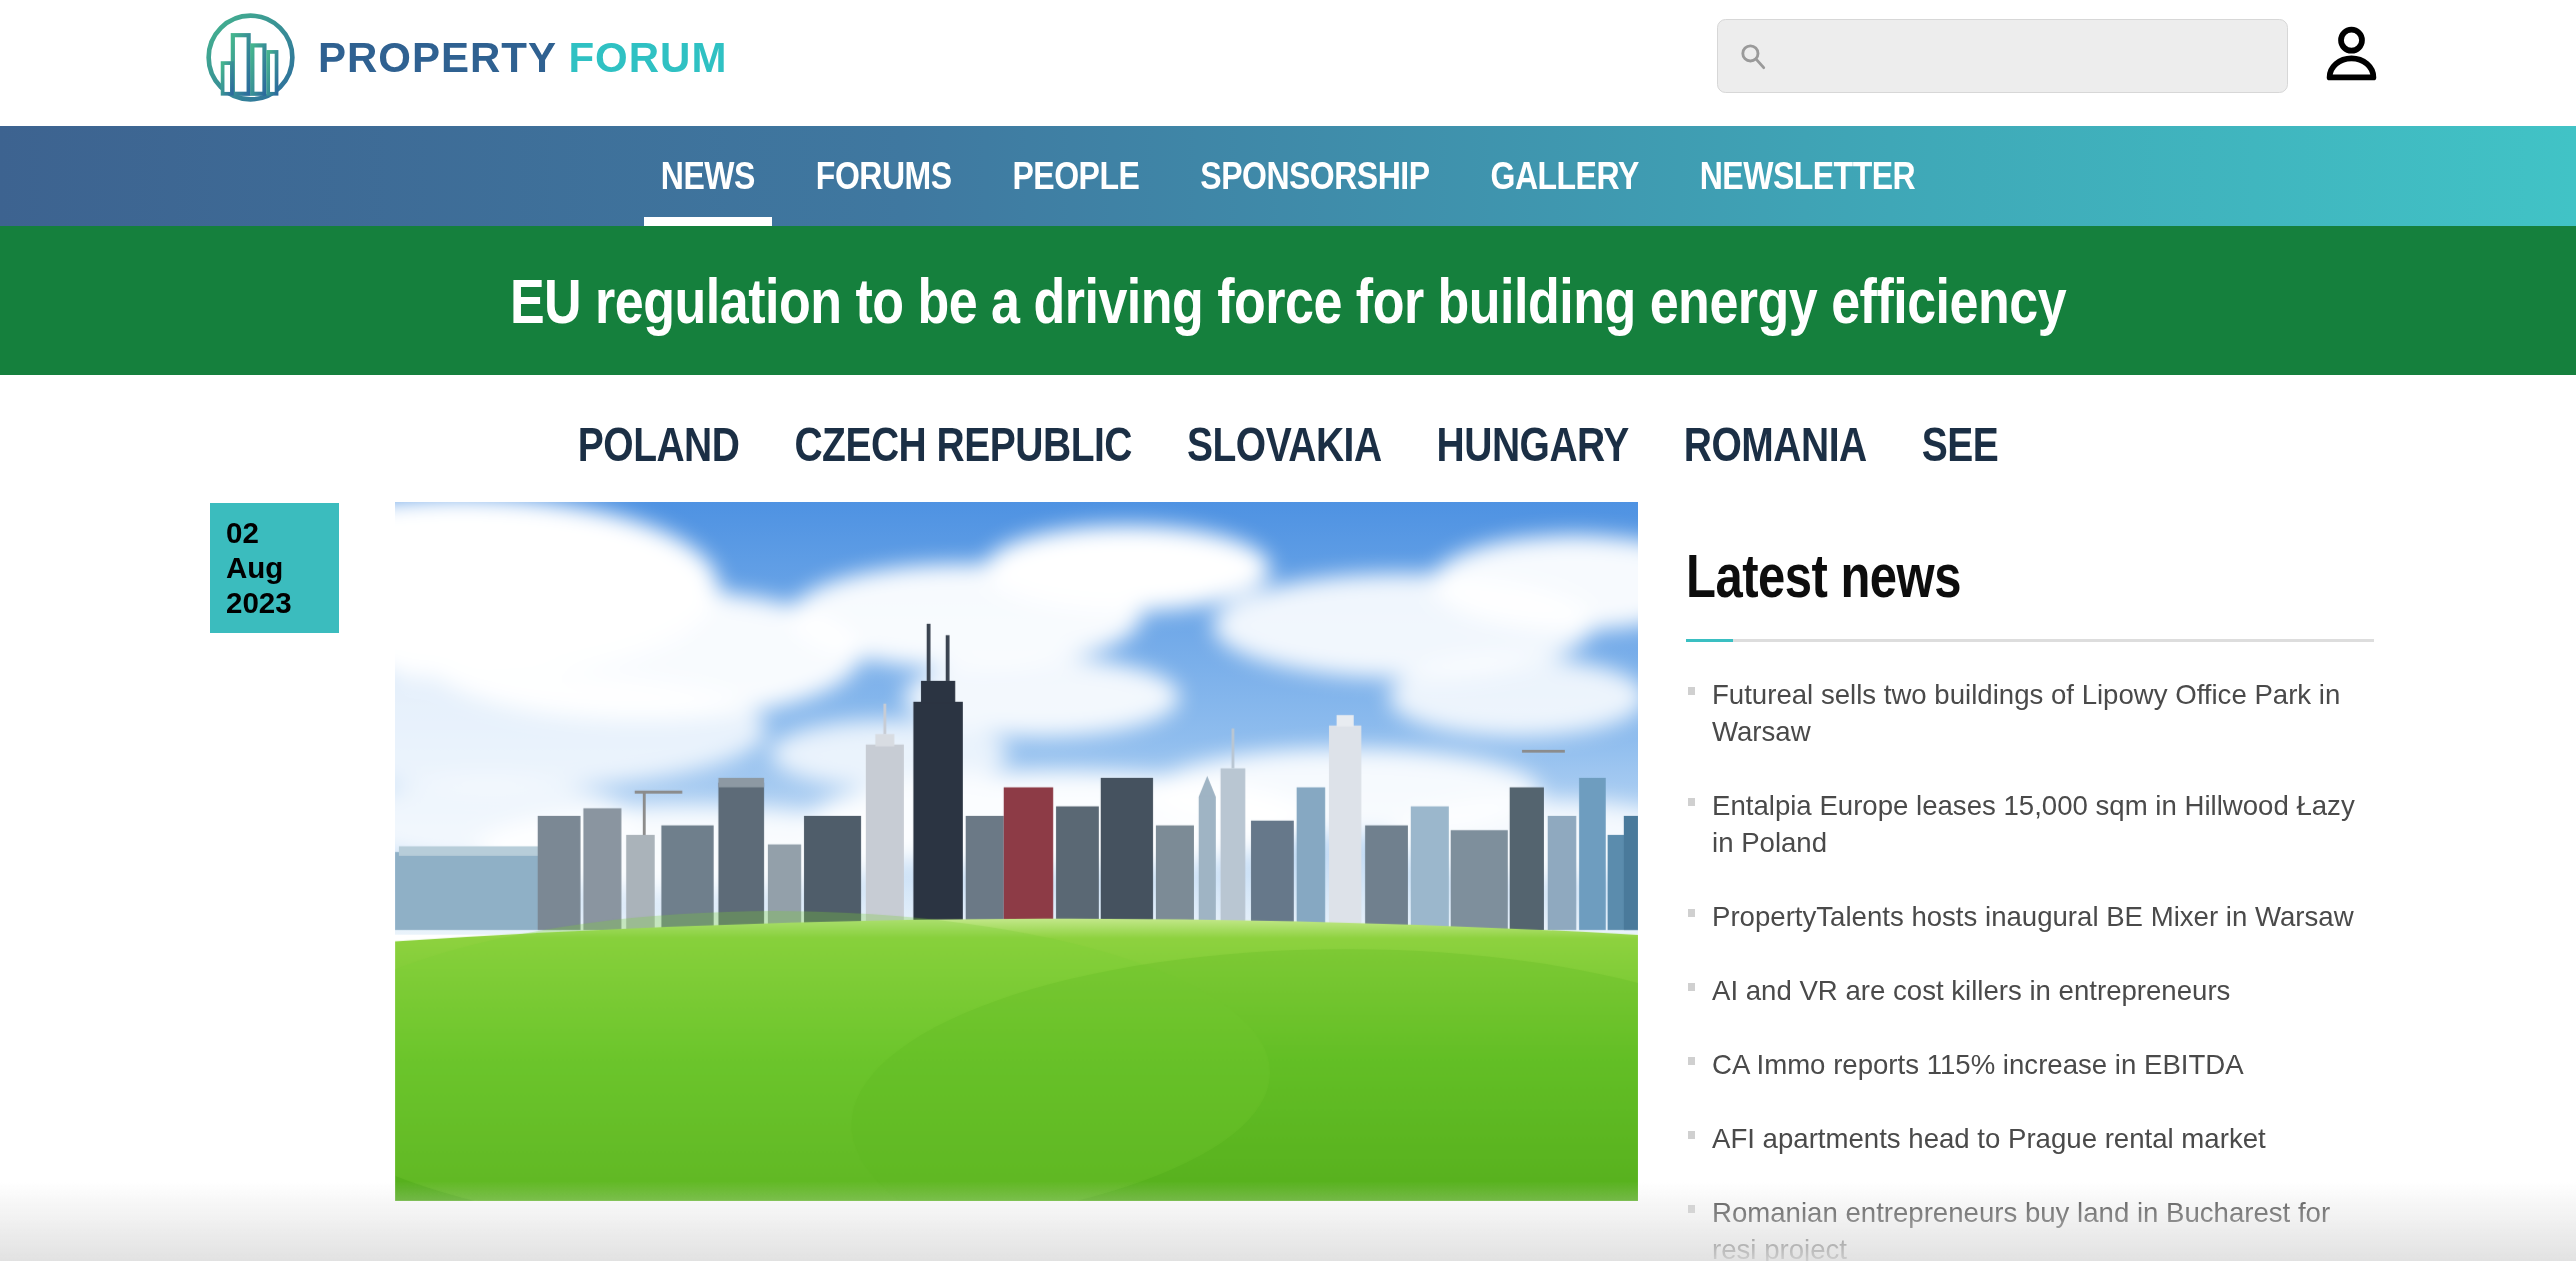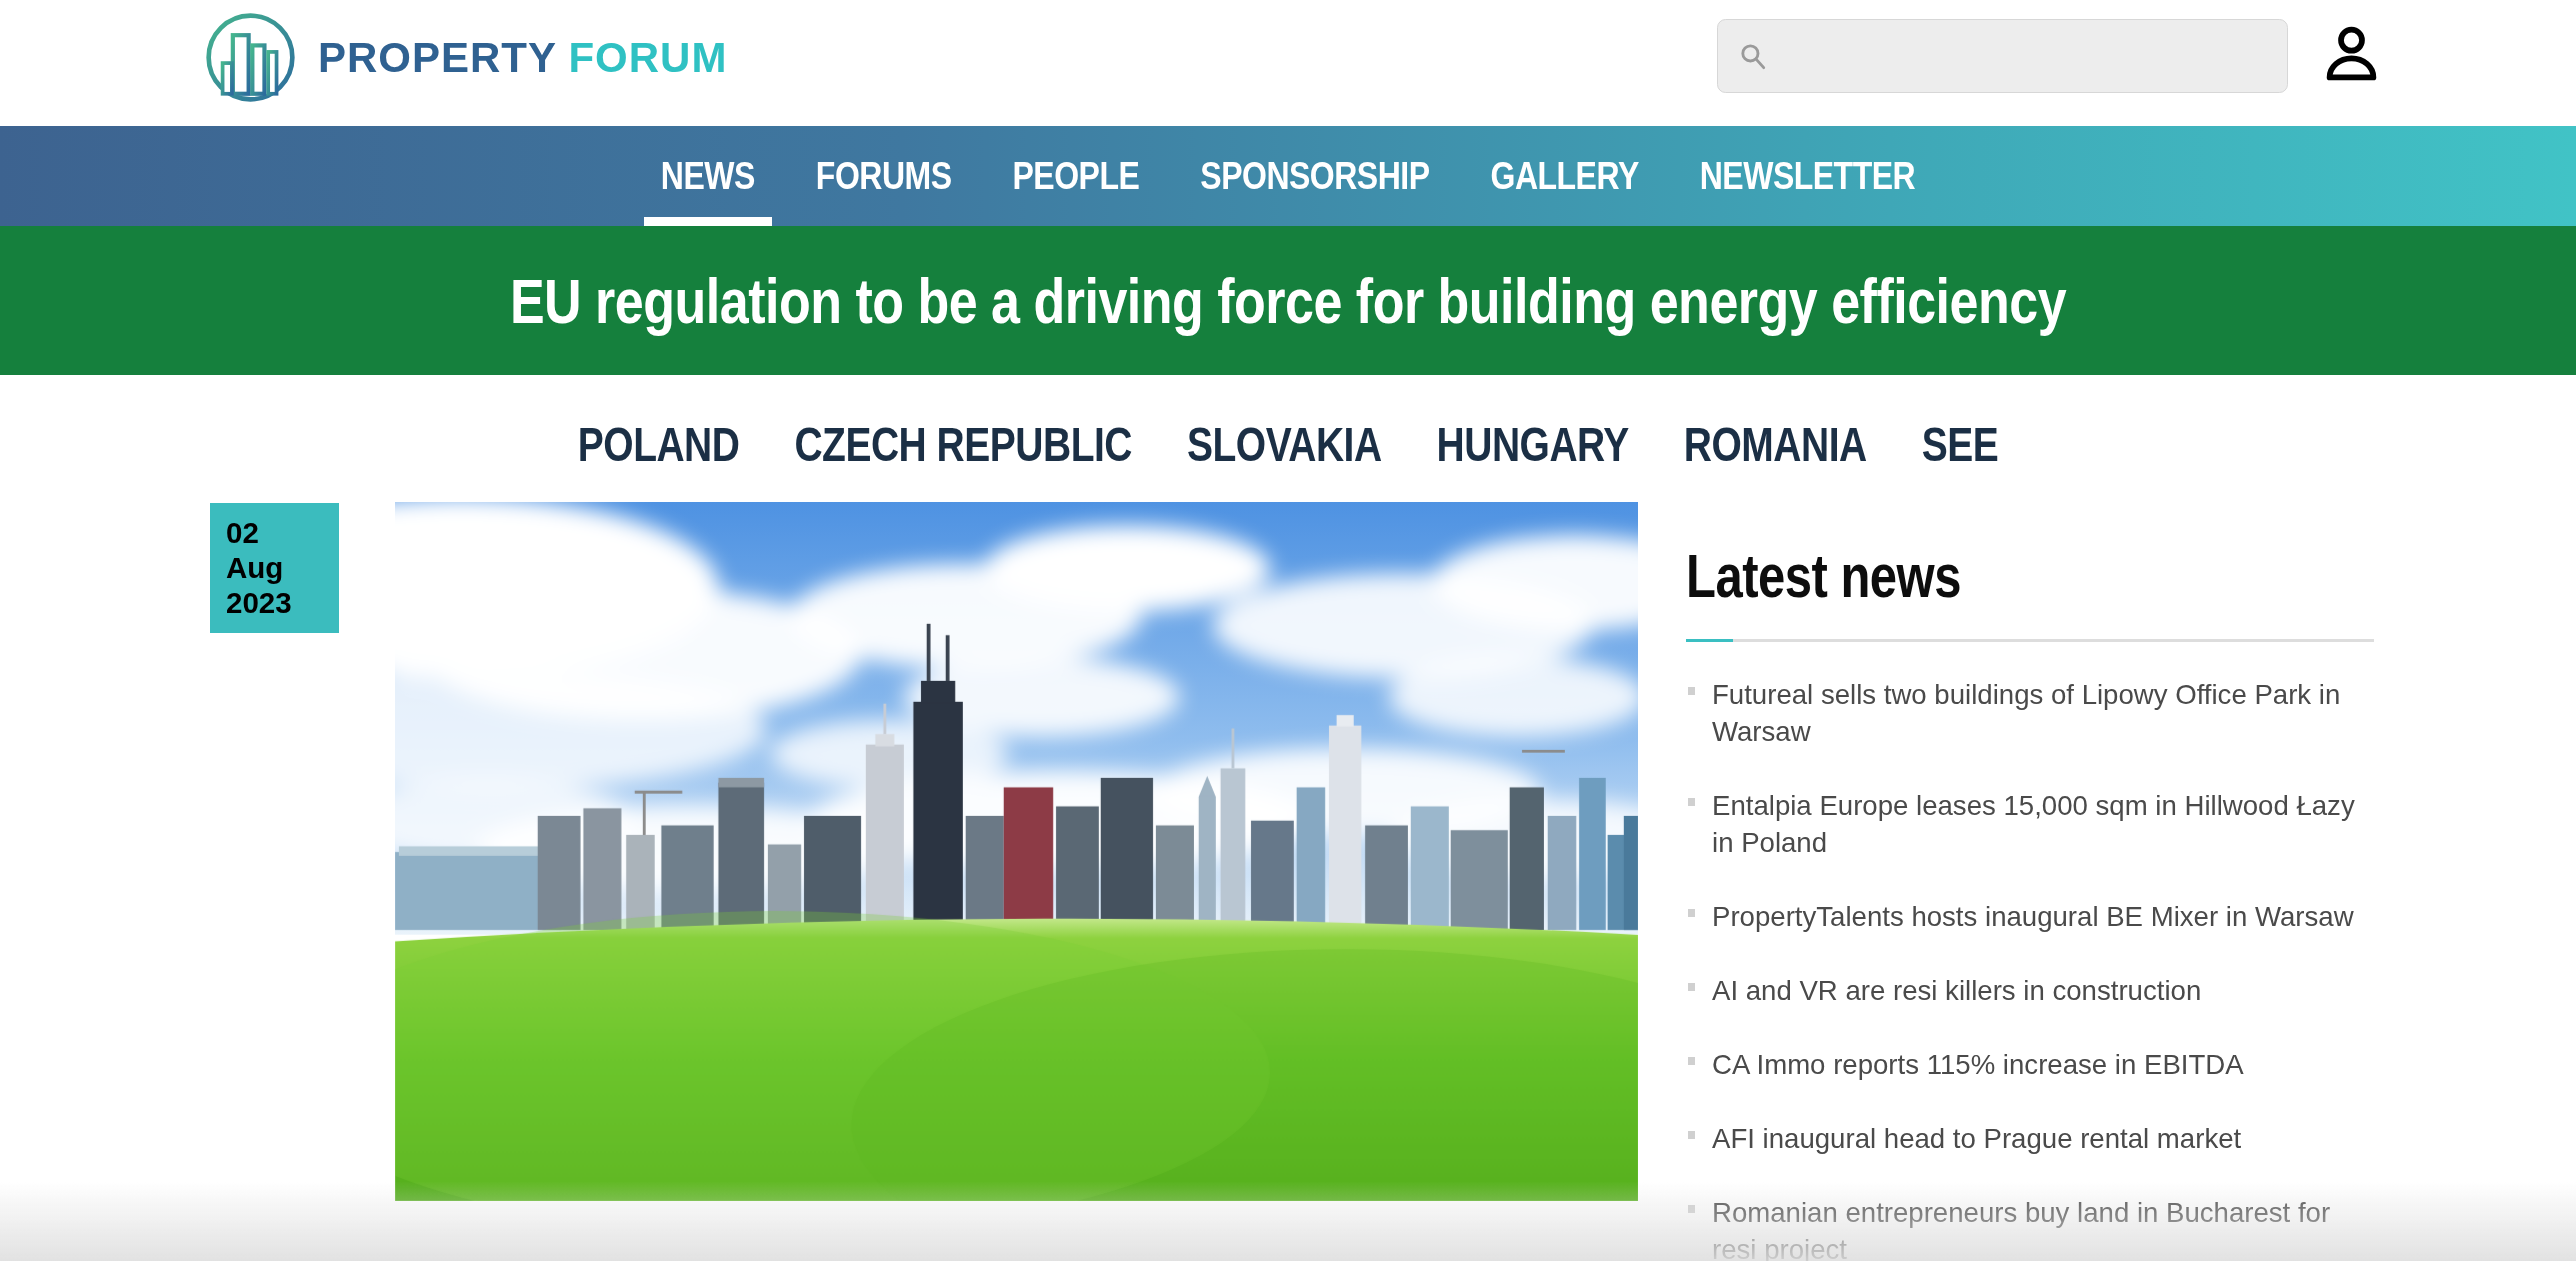--- a/index.html
+++ b/index.html
@@ -243,22 +243,22 @@
     </svg>
   </figure>
 
   <aside class="sidebar">
     <h2><span class="cond">Latest news</span></h2>
     <div class="divider"></div>
     <ul class="news-list">
       <li class="news-item"><span class="bullet"></span><span>Futureal sells two buildings of Lipowy Office Park in Warsaw</span></li>
       <li class="news-item"><span class="bullet"></span><span>Entalpia Europe leases 15,000 sqm in Hillwood Łazy in Poland</span></li>
       <li class="news-item"><span class="bullet"></span><span>PropertyTalents hosts inaugural BE Mixer in Warsaw</span></li>
-      <li class="news-item"><span class="bullet"></span><span>AI and VR are resi killers in construction</span></li>
+      <li class="news-item"><span class="bullet"></span><span>AI and VR are cost killers in entrepreneurs</span></li>
       <li class="news-item"><span class="bullet"></span><span>CA Immo reports 115% increase in EBITDA</span></li>
-      <li class="news-item"><span class="bullet"></span><span>AFI inaugural head to Prague rental market</span></li>
+      <li class="news-item"><span class="bullet"></span><span>AFI apartments head to Prague rental market</span></li>
       <li class="news-item"><span class="bullet"></span><span>Romanian entrepreneurs buy land in Bucharest for resi project</span></li>
     </ul>
   </aside>
 
   <div class="bottom-fade"></div>
 </div>
 
 
 </body></html>

